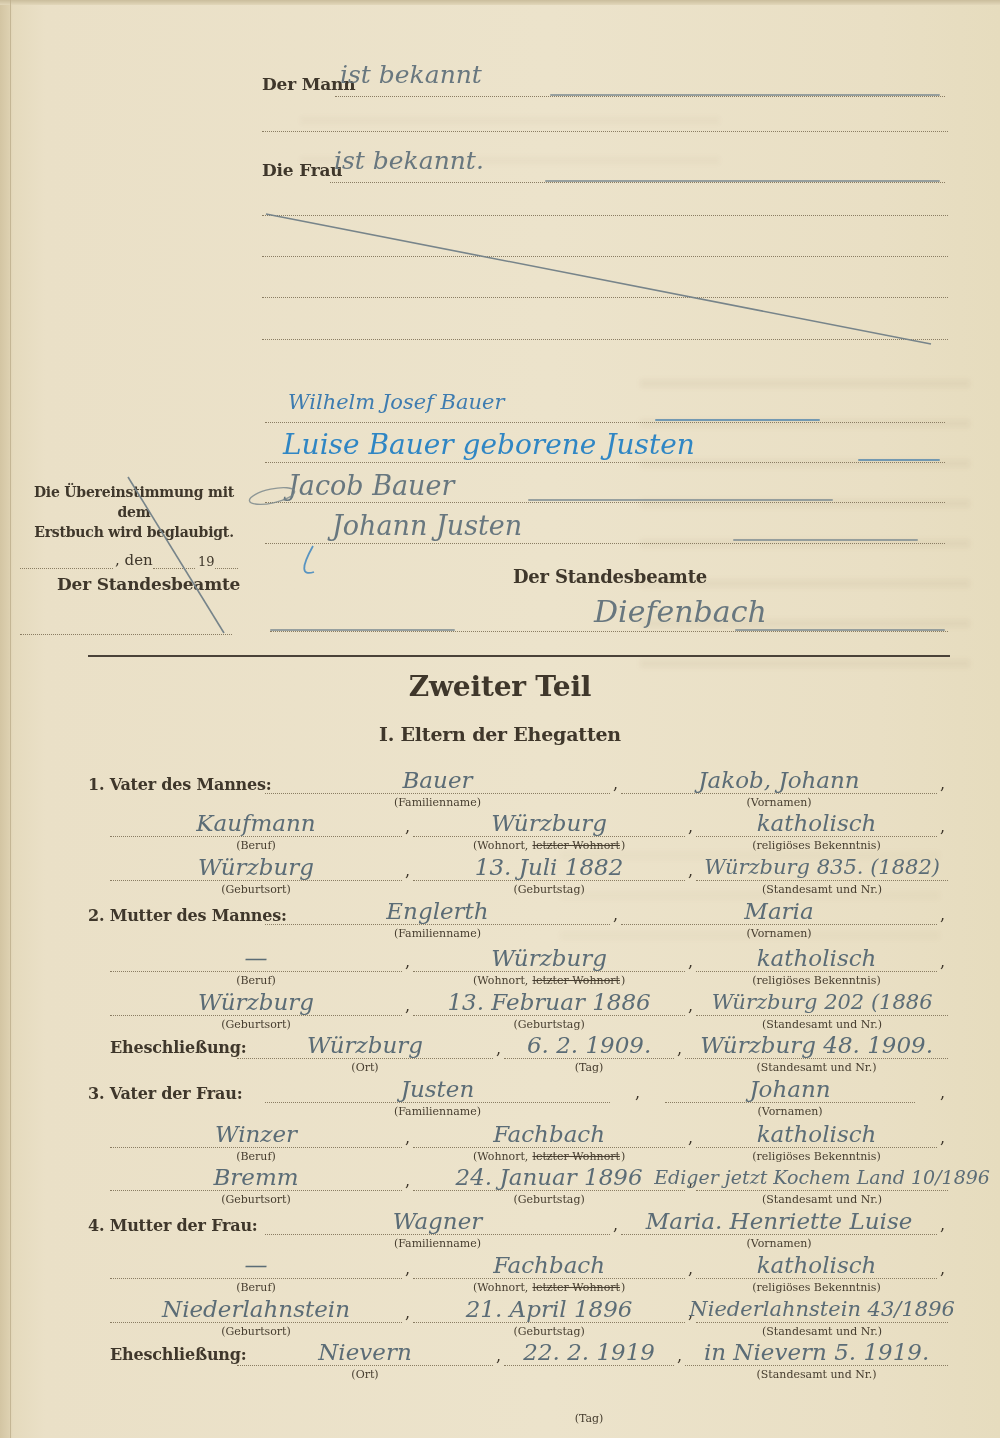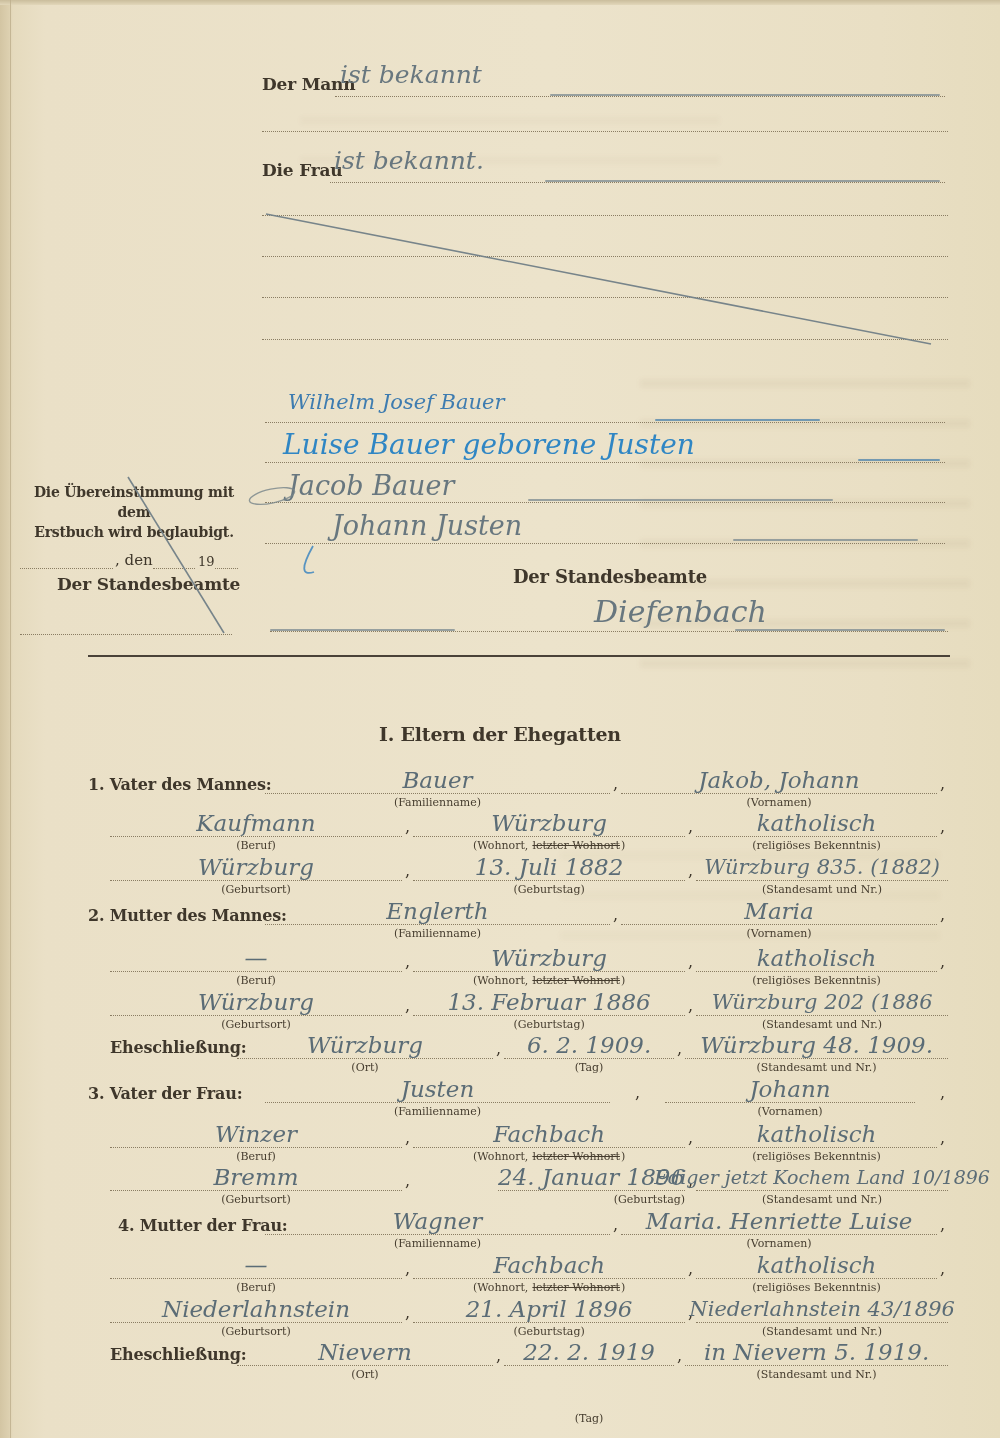--- a/index.html
+++ b/index.html
@@ -99,20 +99,21 @@
   <div class="dotline" style="left:20px;top:634px;width:212px;"></div>
 
   <div class="abs print frak center" style="left:450px;top:566px;width:320px;font-size:18px;">Der Standesbeamte</div>
   <div class="abs hw ink-grey" style="left:594px;top:594px;font-size:30px;">Diefenbach</div>
   <div class="dotline" style="left:270px;top:631px;width:678px;"></div>
   <div class="penline" style="left:270px;top:629px;width:185px;"></div>
   <div class="penline" style="left:735px;top:629px;width:210px;"></div>
 
   <div class="rule" style="left:88px;top:655px;width:862px;"></div>
 
+  <div class="abs print frak center" style="left:290px;top:670px;width:420px;font-size:28px;">Zweiter Teil</div>
   <div class="abs print frak center" style="left:290px;top:723px;width:420px;font-size:19px;">I. Eltern der Ehegatten</div>
 
   <div class="seclabel print frak" style="left:88px;top:775px;">1. Vater des Mannes:</div>
   <div class="frow" style="left:265px;top:763px;width:683px;">
     <div class="cell" style="width:345px;">
       <div class="entry hw ink-entry">Bauer</div>
       <div class="hint print">(Familienname)</div>
     </div>
     <div class="sep print">,</div>
     <div class="cell grow">
@@ -248,32 +249,32 @@
       <div class="hint print">(religiöses Bekenntnis)</div>
     </div>
     <div class="sep print">,</div>
   </div>
   <div class="frow" style="left:110px;top:1160px;width:838px;">
     <div class="cell" style="width:292px;">
       <div class="entry hw ink-entry">Bremm</div>
       <div class="hint print">(Geburtsort)</div>
     </div>
     <div class="sep print">,</div>
-    <div class="cell" style="width:272px;align-items:flex-end;">
+    <div class="cell" style="width:272px;">
       <div class="entry hw ink-entry">24. Januar 1896</div>
       <div class="hint print">(Geburtstag)</div>
     </div>
     <div class="sep print">,</div>
     <div class="cell grow">
       <div class="entry hw ink-entry sm">Ediger jetzt Kochem Land 10/1896</div>
       <div class="hint print">(Standesamt und Nr.)</div>
     </div>
   </div>
 
-  <div class="seclabel print frak" style="left:88px;top:1216px;margin-left:30px;">4. Mutter der Frau:</div>
+  <div class="seclabel print frak" style="left:88px;top:1216px;">4. Mutter der Frau:</div>
   <div class="frow" style="left:265px;top:1204px;width:683px;">
     <div class="cell" style="width:345px;">
       <div class="entry hw ink-entry">Wagner</div>
       <div class="hint print">(Familienname)</div>
     </div>
     <div class="sep print">,</div>
     <div class="cell grow">
       <div class="entry hw ink-entry">Maria. Henriette Luise</div>
       <div class="hint print">(Vornamen)</div>
     </div>

